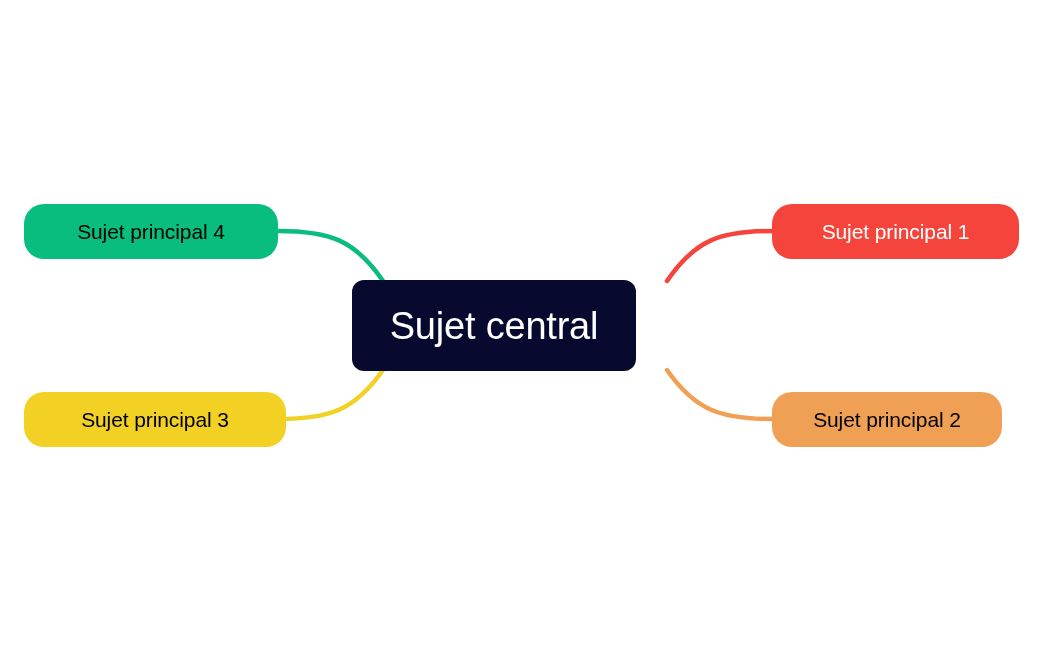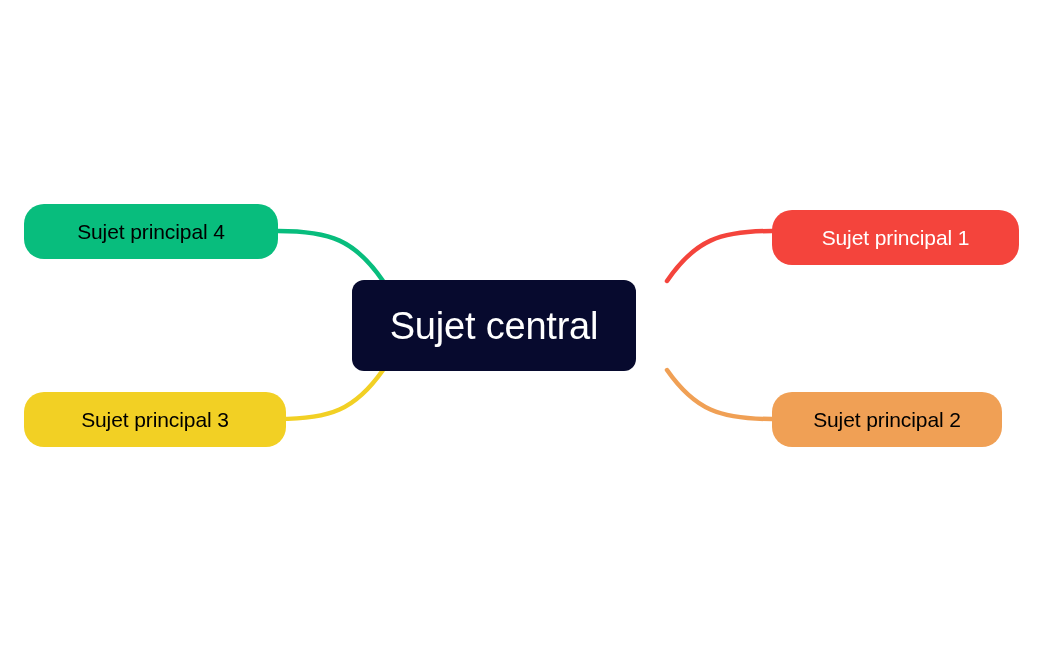--- a/index.html
+++ b/index.html
@@ -70,21 +70,21 @@
     <path d="M 278 231 C 330 231, 355 240, 383 281" fill="none" stroke="#08bd7d" stroke-width="4.5" stroke-linecap="round"></path>
     <path d="M 772 231 C 720 231, 695 240, 667 281" fill="none" stroke="#f4443c" stroke-width="4.5" stroke-linecap="round"></path>
     <path d="M 278 419 C 330 419, 355 410, 383 370" fill="none" stroke="#f2d024" stroke-width="4.5" stroke-linecap="round"></path>
     <path d="M 772 419 C 720 419, 695 410, 667 370" fill="none" stroke="#f0a055" stroke-width="4.5" stroke-linecap="round"></path>
   </svg>
 
   <div class="node node-central" style="background: rgb(7, 10, 46); color: rgb(255, 255, 255);">
     <span class="node-label">Sujet central</span>
   </div>
 
-  <div class="node node-branch node-r1" style="background: rgb(244, 68, 60); color: rgb(255, 255, 255); margin-top: 6px;">
+  <div class="node node-branch node-r1" style="background: rgb(244, 68, 60); color: rgb(255, 255, 255);">
     <span class="node-label">Sujet principal 1</span>
   </div>
 
   <div class="node node-branch node-r2" style="background: rgb(240, 160, 85); color: rgb(0, 0, 0);">
     <span class="node-label">Sujet principal 2</span>
   </div>
 
   <div class="node node-branch node-l3" style="background: rgb(242, 208, 36); color: rgb(0, 0, 0);">
     <span class="node-label">Sujet principal 3</span>
   </div>

